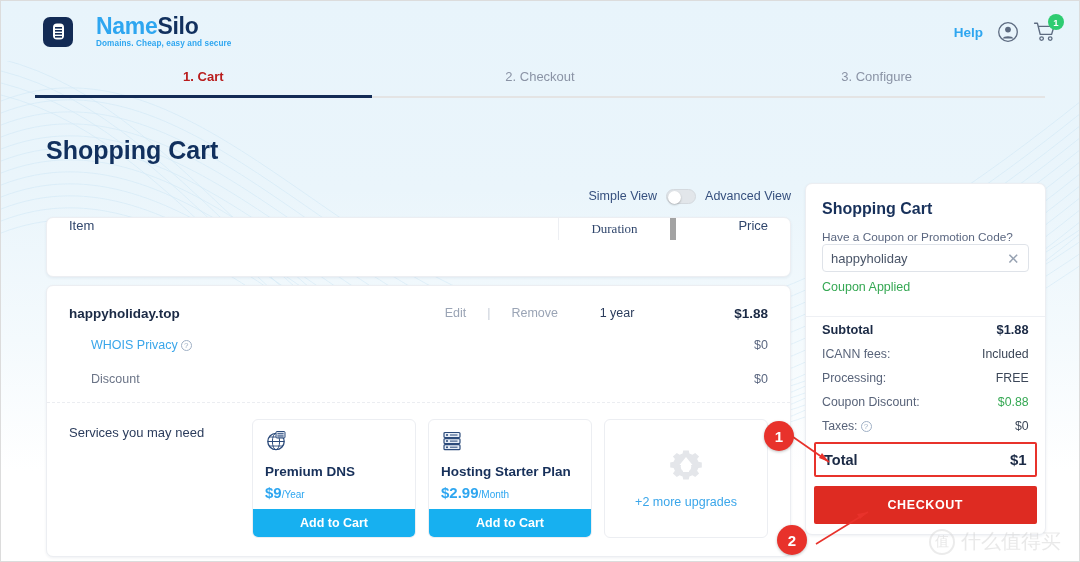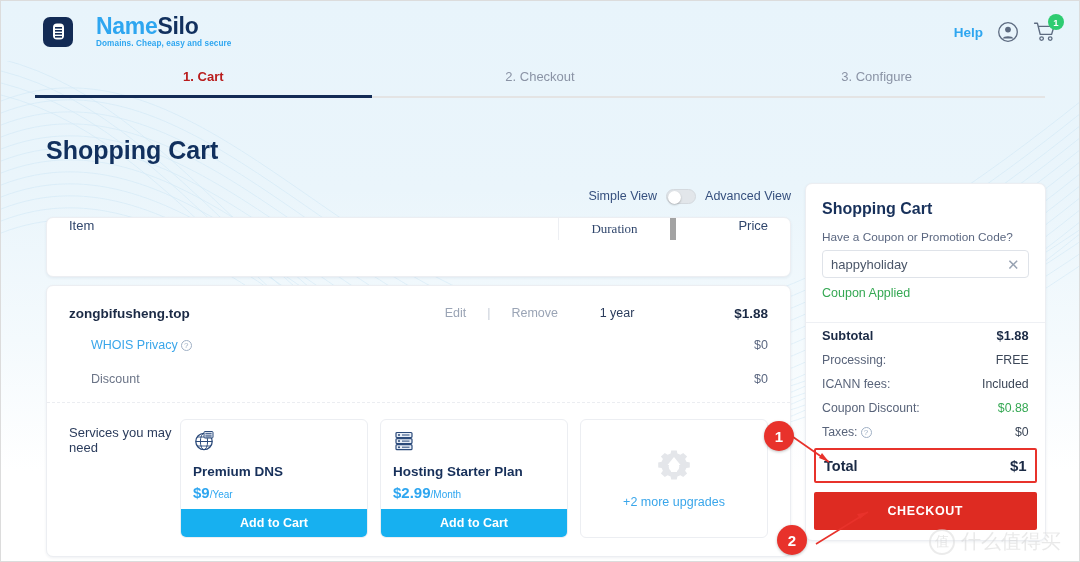--- a/index.html
+++ b/index.html
@@ -107,40 +107,40 @@
   .qmark {
     display: inline-block; width: 11px; height: 11px; border-radius: 50%;
     border: 1px solid #9fb0c5; color: #9fb0c5; font-size: 8px; line-height: 9px;
     text-align: center; vertical-align: 1px; margin-left: 3px;
   }
   
   .upsell { display: flex; align-items: flex-start; padding: 16px 22px 18px; border-top: 1px dashed #ebedf1; margin-top: 6px; }
   .upsell-label { font-size: 13px; color: #2b3c5c; width: 200px; padding-top: 6px; }
   .upsell-cards { display: flex; gap: 12px; }
   .up-card {
-    width: 188px; border: 1px solid #eceef2; border-radius: 6px; overflow: hidden;
+    width: 164px; border: 1px solid #eceef2; border-radius: 6px; overflow: hidden;
     background: #fff; display: flex; flex-direction: column;
   }
   .up-body { padding: 10px 12px 8px; flex: 1; }
   .up-title { font-size: 13.5px; font-weight: bold; color: #17305a; margin-top: 8px; }
   .up-price { font-size: 15px; font-weight: bold; color: #2ea6f0; margin-top: 5px; }
   .up-price .per { font-size: 10px; font-weight: normal; }
   .up-btn {
     background: #17b0f0; color: #fff; text-align: center; font-size: 12.5px;
     font-weight: bold; padding: 7px 0; cursor: pointer;
   }
   .up-card.more { align-items: center; justify-content: center; padding: 10px 0; }
   .more-text { color: #3aa6ea; font-size: 12.5px; text-align: center; margin-top: 6px; }
   
   .footer-card { margin-top: 10px; display: flex; align-items: center; height: 48px; padding: 0 22px; }
   
   .side-card { background: #fff; border-radius: 7px; border: 1px solid #eceef2; box-shadow: 0 1px 3px rgba(20,40,80,.07); overflow: hidden; }
   .side-title { font-size: 16px; font-weight: bold; color: #17305a; padding: 16px 16px 12px; }
   .side-body { padding: 0 16px 12px; }
-  .coupon-label { font-size: 11.8px; color: #5b6780; margin-bottom: 6px; }
+  .coupon-label { font-size: 11.8px; color: #5b6780; margin-bottom: 0; }
   .coupon-input {
     display: flex; align-items: center; height: 28px; border: 1px solid #dfe3e9;
     border-radius: 4px; padding: 0 8px; background: #fff;
   }
   .coupon-input input {
     flex: 1; border: none; outline: none; font-size: 13px; color: #4a5568;
     font-family: "Liberation Sans", sans-serif; background: transparent;
   }
   .clear-x { color: #97a2b2; font-size: 15px; cursor: pointer; line-height: 1; }
   .coupon-applied { color: #35a853; font-size: 12.5px; margin-top: 8px; }
@@ -270,21 +270,21 @@
       <div class="card">
         <div class="table-head">
           <div class="th-item">Item</div>
           <div class="th-duration">Duration</div>
           <div class="th-price">Price</div>
         </div>
       </div>
 
       <div class="card cart-card">
         <div class="item-row main-row">
-          <div class="item-name">zongbifusheng.top</div>
+          <div class="item-name">happyholiday.top</div>
           <div class="item-actions">
             <a>Edit</a>
             <span class="sep">|</span>
             <a>Remove</a>
           </div>
           <div class="cell-dur">1 year</div>
           <div class="cell-price">$1.88</div>
         </div>
 
         <div class="item-row sub-row">
@@ -376,26 +376,26 @@
           </div>
           <div class="coupon-applied">Coupon Applied</div>
         </div>
         <div class="side-sep"></div>
 
         <div class="sum-row bold">
           <span class="lbl">Subtotal</span>
           <span class="val">$1.88</span>
         </div>
         <div class="sum-row">
+          <span class="lbl">ICANN fees:</span>
+          <span class="val">Included</span>
+        </div>
+        <div class="sum-row">
           <span class="lbl">Processing:</span>
           <span class="val">FREE</span>
-        </div>
-        <div class="sum-row">
-          <span class="lbl">ICANN fees:</span>
-          <span class="val">Included</span>
         </div>
         <div class="sum-row">
           <span class="lbl">Coupon Discount:</span>
           <span class="val green">$0.88</span>
         </div>
         <div class="sum-row">
           <span class="lbl"><span>Taxes:</span><span class="qmark">?</span></span>
           <span class="val">$0</span>
         </div>
 

